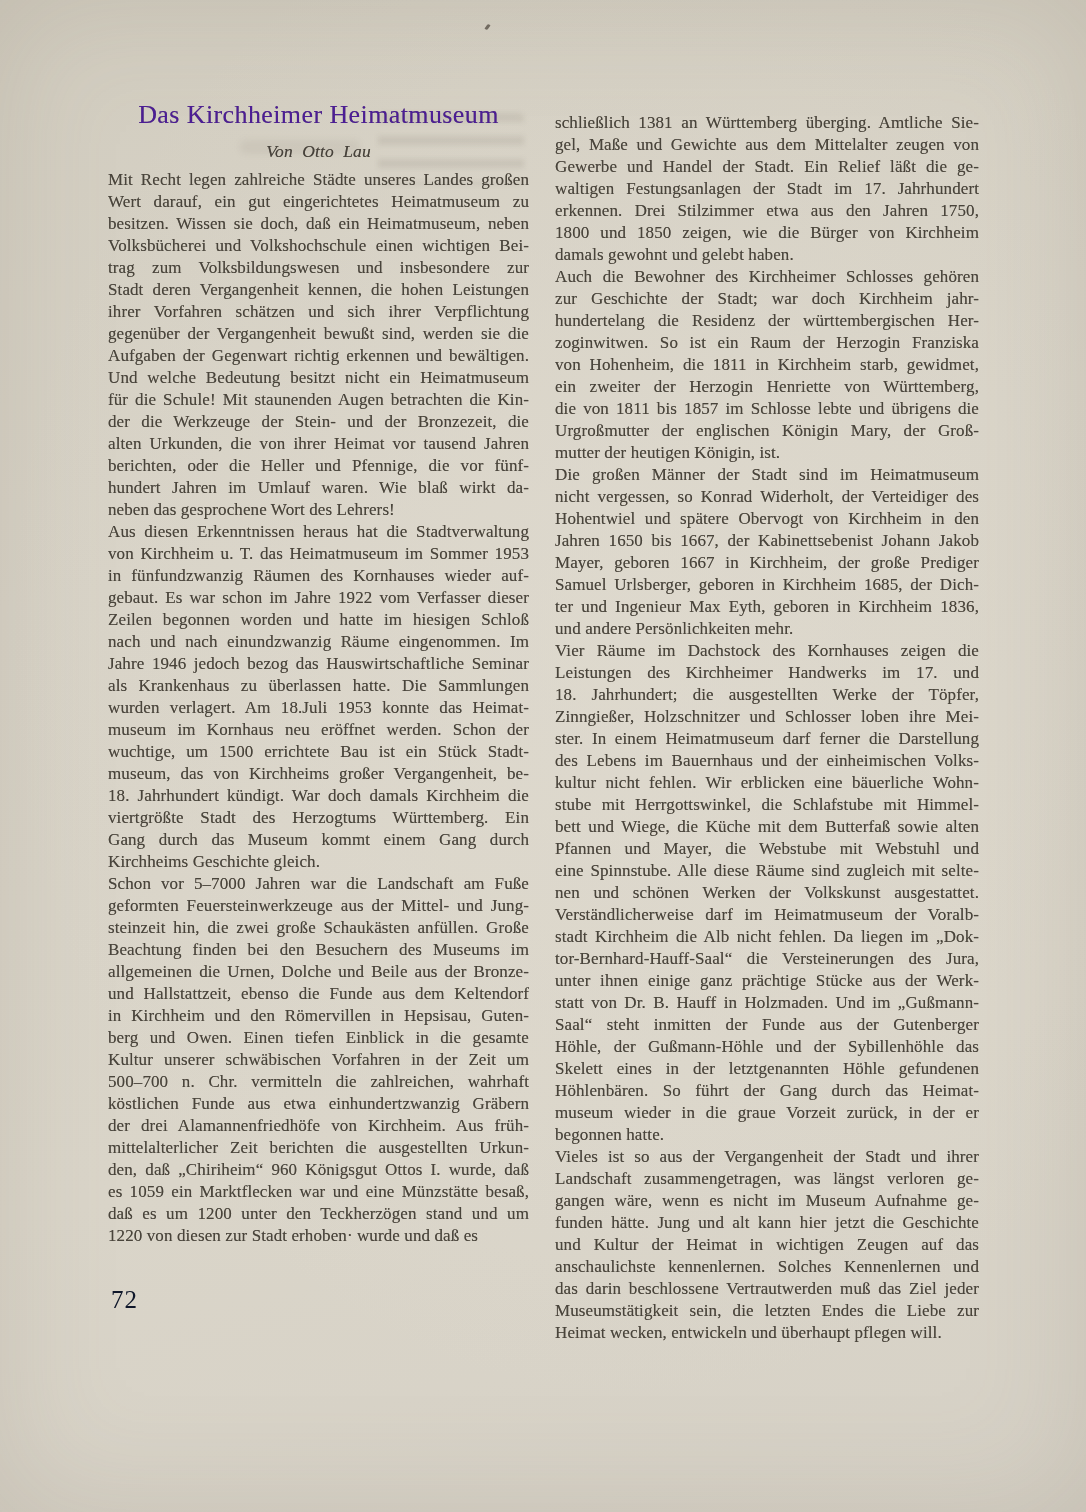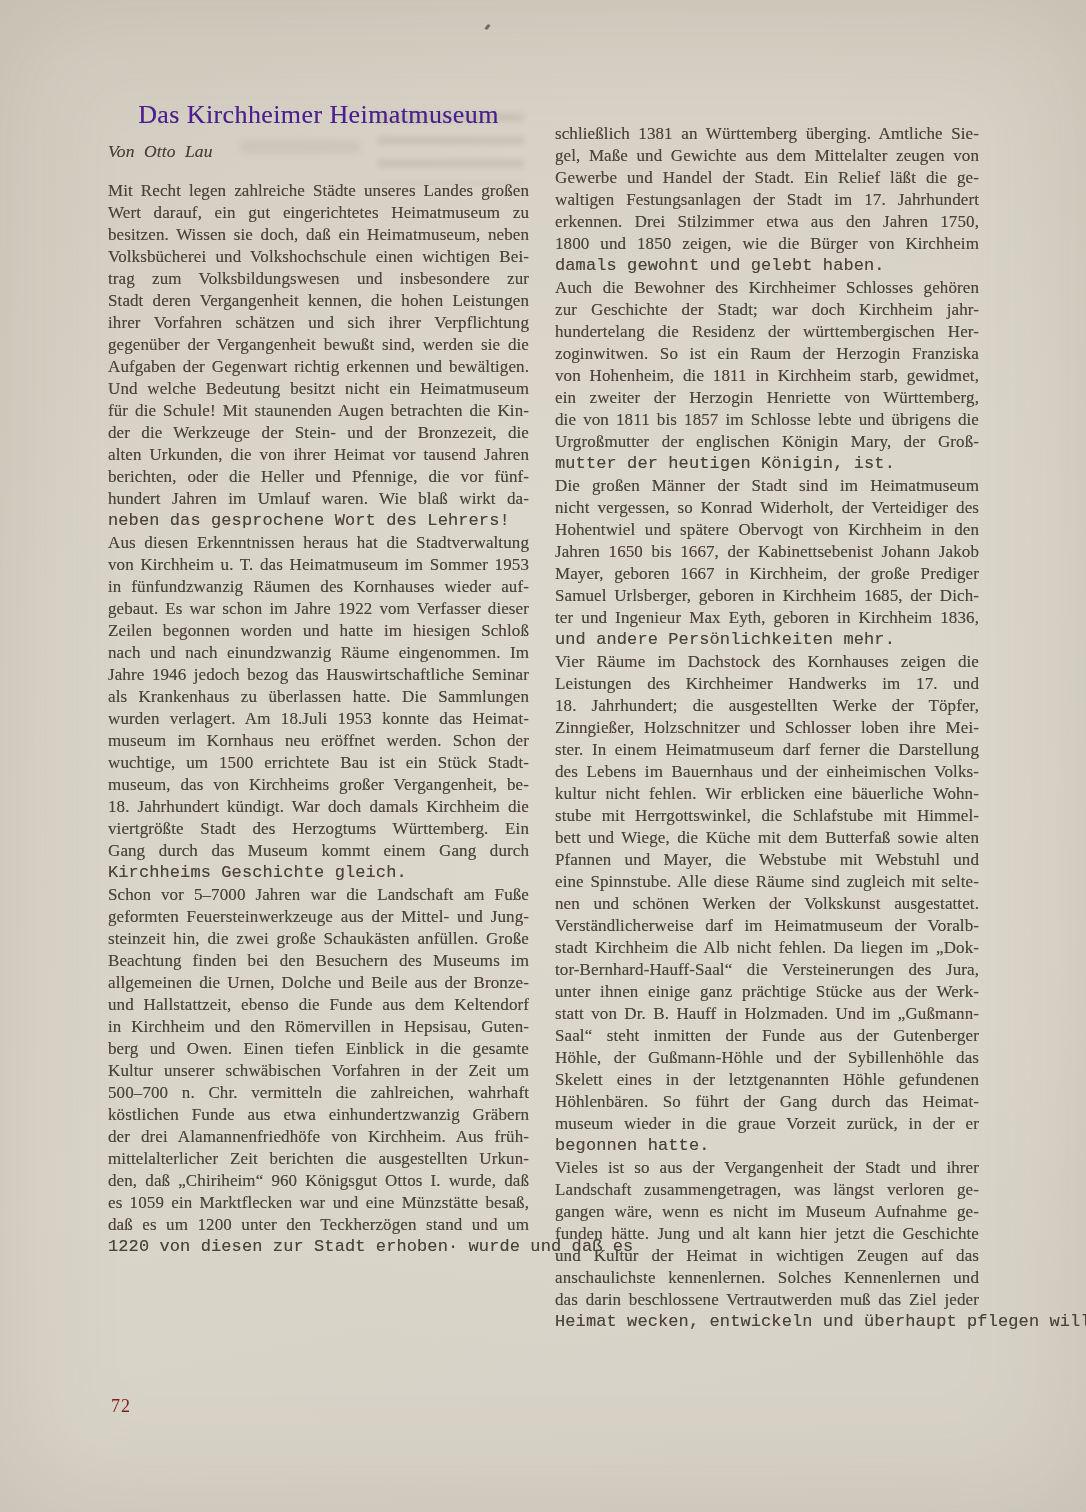--- a/index.html
+++ b/index.html
@@ -30,39 +30,40 @@
     font-size: 26px;
     font-weight: normal;
     line-height: 30px;
     margin: 0;
     text-align: center;
     color: #4c1d95;
     letter-spacing: 0.4px;
   }
   .byline {
     margin-top: 9px;
+    text-align: center;
     font-style: italic;
     font-size: 17.5px;
     line-height: 24px;
     word-spacing: 5px;
     color: #46413a;
   }
-  .body-text { margin-top: 17px; }
+  .body-text { margin-top: 6px; }
   .paragraph { margin: 0; }
   .line {
     white-space: nowrap;
     text-align: justify;
     text-align-last: justify;
   }
-  .line.last { text-align-last: left; font-family: Liberation Mono, monospace; }
+  .line.last { text-align-last: left; }
   .pagenum {
     position: absolute;
-    left: 111px; top: 1396px;
-    font-size: 18px;
-    color: #7f1d1d;
+    left: 111px; top: 1286px;
+    font-size: 25px;
+    color: #0f172a;
     letter-spacing: 1px;
   }
   
   .ghost-smudge {
     position: absolute;
     left: 378px; top: 113px; width: 146px; height: 72px;
     background: repeating-linear-gradient(180deg,
       rgba(128,120,107,0.15) 0px, rgba(128,120,107,0.15) 9px,
       rgba(128,120,107,0.0) 9px, rgba(128,120,107,0.0) 23px);
     filter: blur(2.5px);
@@ -212,19 +213,20 @@
         <div class="line last">begonnen hatte.</div>
       </div>
       <div class="paragraph">
         <div class="line">Vieles ist so aus der Vergangenheit der Stadt und ihrer</div>
         <div class="line">Landschaft zusammengetragen, was längst verloren ge-</div>
         <div class="line">gangen wäre, wenn es nicht im Museum Aufnahme ge-</div>
         <div class="line">funden hätte. Jung und alt kann hier jetzt die Geschichte</div>
         <div class="line">und Kultur der Heimat in wichtigen Zeugen auf das</div>
         <div class="line">anschaulichste kennenlernen. Solches Kennenlernen und</div>
         <div class="line">das darin beschlossene Vertrautwerden muß das Ziel jeder</div>
+        <div class="line">Museumstätigkeit sein, die letzten Endes die Liebe zur</div>
         <div class="line last">Heimat wecken, entwickeln und überhaupt pflegen will.</div>
       </div>
     </div>
 
   <div class="pagenum">72</div>
 
 </div>
 
 </body></html>

